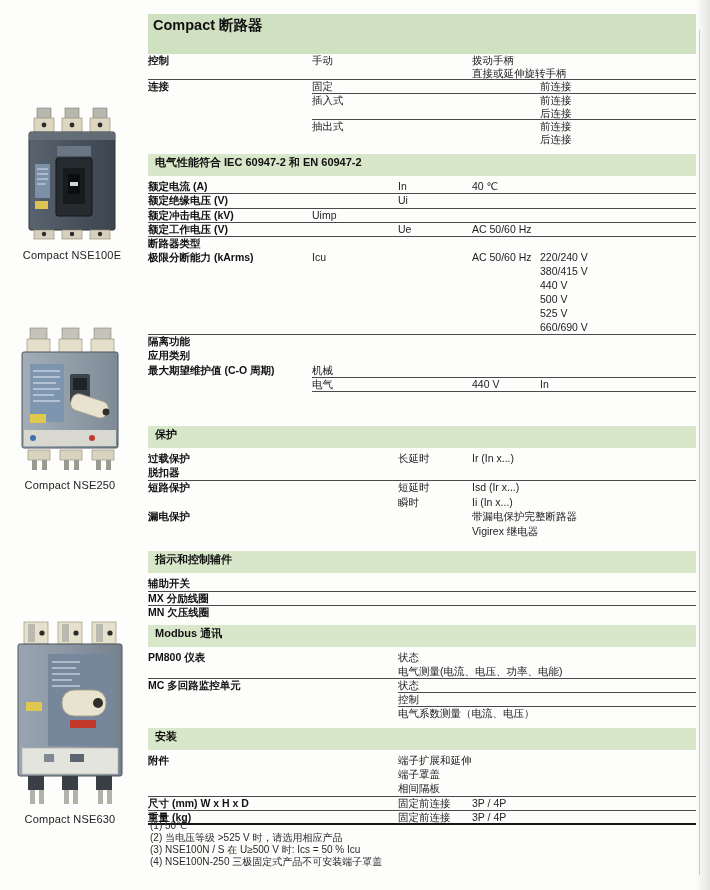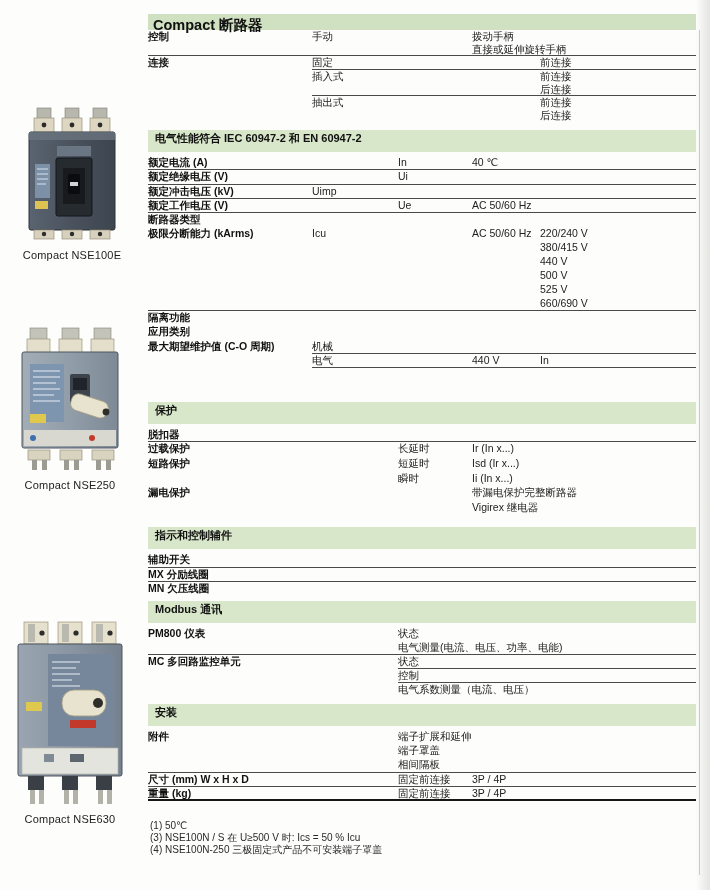--- a/index.html
+++ b/index.html
@@ -9,21 +9,21 @@
     background:linear-gradient(to right,rgba(0,0,0,0) 0%,rgba(0,0,0,0.10) 100%);}
   .edge-line{position:absolute;top:30px;right:10px;width:1px;height:845px;background:rgba(120,120,120,.35);}
 
   
   .product{position:absolute;text-align:center;}
   .product svg{display:block;margin:0 auto;}
   .caption{font-size:11px;color:#1c1c1c;margin-top:5px;letter-spacing:.2px;white-space:nowrap;}
 
   
   .spec{position:absolute;left:148px;top:14px;width:548px;}
-  .title-bar{background:#d0e1c2;height:16px;line-height:22px;padding-left:5px;
+  .title-bar{background:#d0e1c2;height:40px;line-height:22px;padding-left:5px;
     font-size:14.5px;font-weight:bold;color:#111;}
   .green-bar{background:#d8e7ca;height:22px;line-height:17px;padding-left:7px;
     font-size:11px;font-weight:bold;color:#111;margin-bottom:4px;}
   .trow{position:relative;}
   .tcell{position:absolute;top:0;font-size:10.5px;color:#222;white-space:nowrap;line-height:1.25;}
   .c-label{font-weight:bold;color:#111;}
   .trow.rl-full::after,.trow.rl-sub::after,.trow.rl-sub2::after,.trow.rl-thick::after{
     content:"";position:absolute;right:0;bottom:0;border-top:1px solid #4a4a4a;left:0;}
   .trow.rl-sub::after{left:164px;}
   .trow.rl-sub2::after{left:250px;}
@@ -319,27 +319,27 @@
             <span class="tcell" style="left: 164px;">机械</span>
           </div>
           <div class="trow rl-sub">
             <span class="tcell" style="left: 164px;">电气</span>
             <span class="tcell" style="left: 324px;">440 V</span>
             <span class="tcell" style="left: 392px;">In</span>
           </div>
         </div>
         <div class="section sec-protection">
           <div class="green-bar">保护</div>
-          <div class="trow rl-full">
-            <span class="tcell c-label" style="left: 0px;">脱扣器</span>
-          </div>
           <div class="trow">
             <span class="tcell c-label" style="left: 0px;">过载保护</span>
             <span class="tcell" style="left: 250px;">长延时</span>
             <span class="tcell" style="left: 324px;">Ir (In x...)</span>
+          </div>
+          <div class="trow rl-full">
+            <span class="tcell c-label" style="left: 0px;">脱扣器</span>
           </div>
           <div class="trow">
             <span class="tcell c-label" style="left: 0px;">短路保护</span>
             <span class="tcell" style="left: 250px;">短延时</span>
             <span class="tcell" style="left: 324px;">Isd (Ir x...)</span>
           </div>
           <div class="trow">
             <span class="tcell" style="left: 250px;">瞬时</span>
             <span class="tcell" style="left: 324px;">Ii (In x...)</span>
           </div>
@@ -404,19 +404,20 @@
             <span class="tcell c-label" style="left: 0px;">重量 (kg)</span>
             <span class="tcell" style="left: 250px;">固定前连接</span>
             <span class="tcell" style="left: 324px;">3P / 4P</span>
           </div>
         </div>
       </div>
   </div>
 
   <div class="notes">
     <div>(1) 50℃</div>
+    <div>(2) 当电压等级 &gt;525 V 时，请选用相应产品</div>
     <div>(3) NSE100N / S 在 U≥500 V 时: Ics = 50 % Icu</div>
     <div>(4) NSE100N-250 三极固定式产品不可安装端子罩盖</div>
   </div>
 
   <div class="edge-line"></div>
   <div class="page-edge"></div>
 </div>
 
 </body></html>

